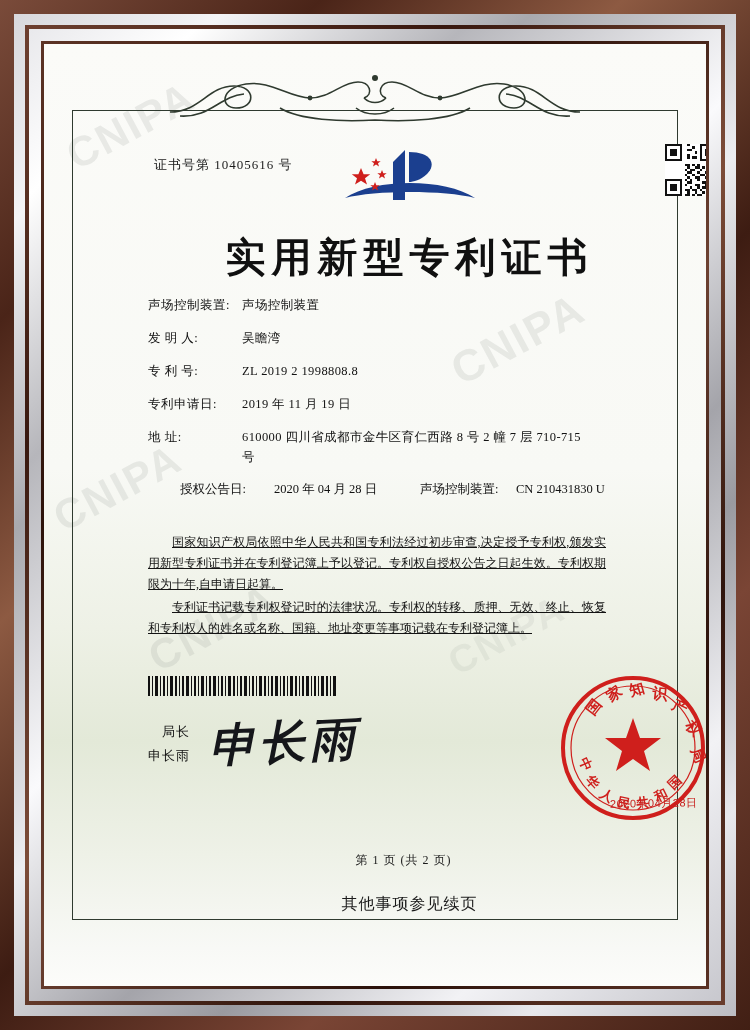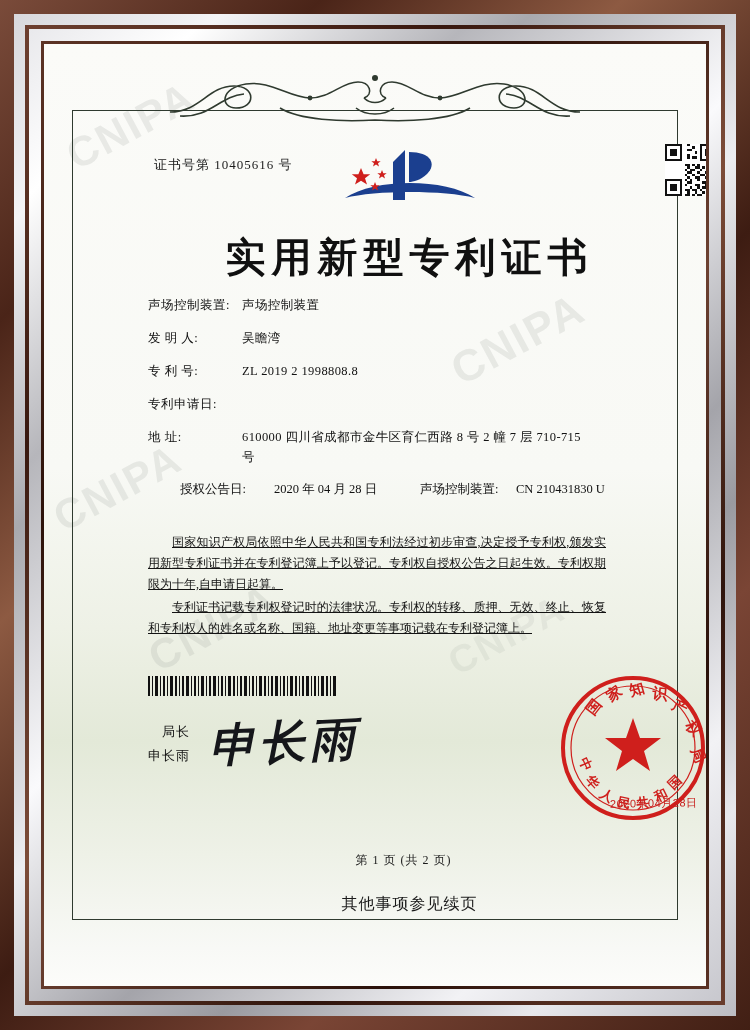--- a/index.html
+++ b/index.html
@@ -430,20 +430,21 @@
         <div class="field-row">
           <div class="field-label">发  明  人:</div>
           <div class="field-value">吴瞻湾</div>
         </div>
         <div class="field-row">
           <div class="field-label">专  利  号:</div>
           <div class="field-value">ZL 2019 2 1998808.8</div>
         </div>
         <div class="field-row">
           <div class="field-label">专利申请日:</div>
+          <div class="field-value">2019 年 11 月 19 日</div>
         </div>
         <div class="field-row">
           <div class="field-label">地      址:</div>
           <div class="field-value">610000 四川省成都市金牛区育仁西路 8 号 2 幢 7 层 710-715</div>
         </div>
         <div class="addr-cont">号</div>
         <div class="field-row double">
           <div class="half-label">授权公告日:</div>
           <div class="half-value">2020 年 04 月 28 日</div>
           <div class="half-label2">声场控制装置:</div>

